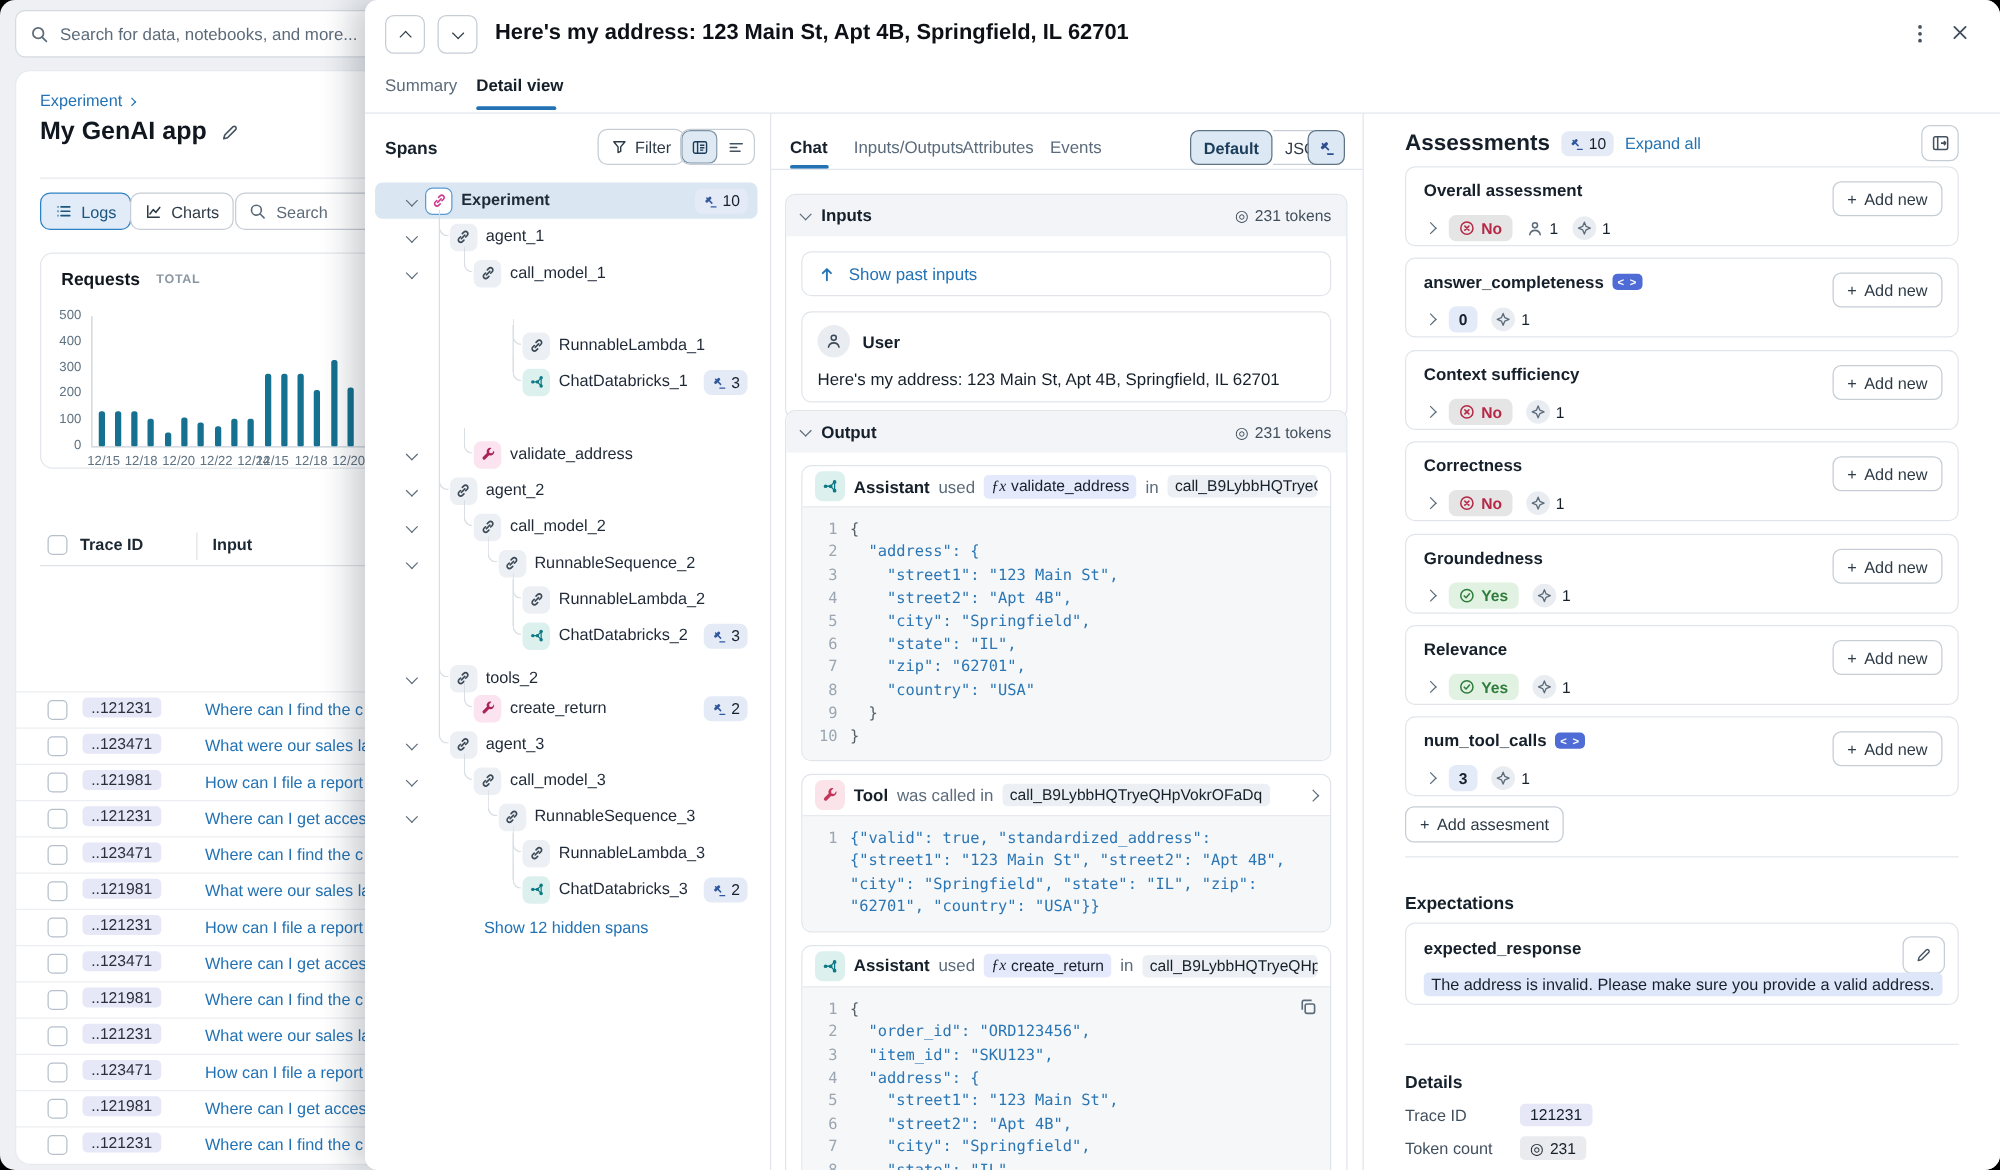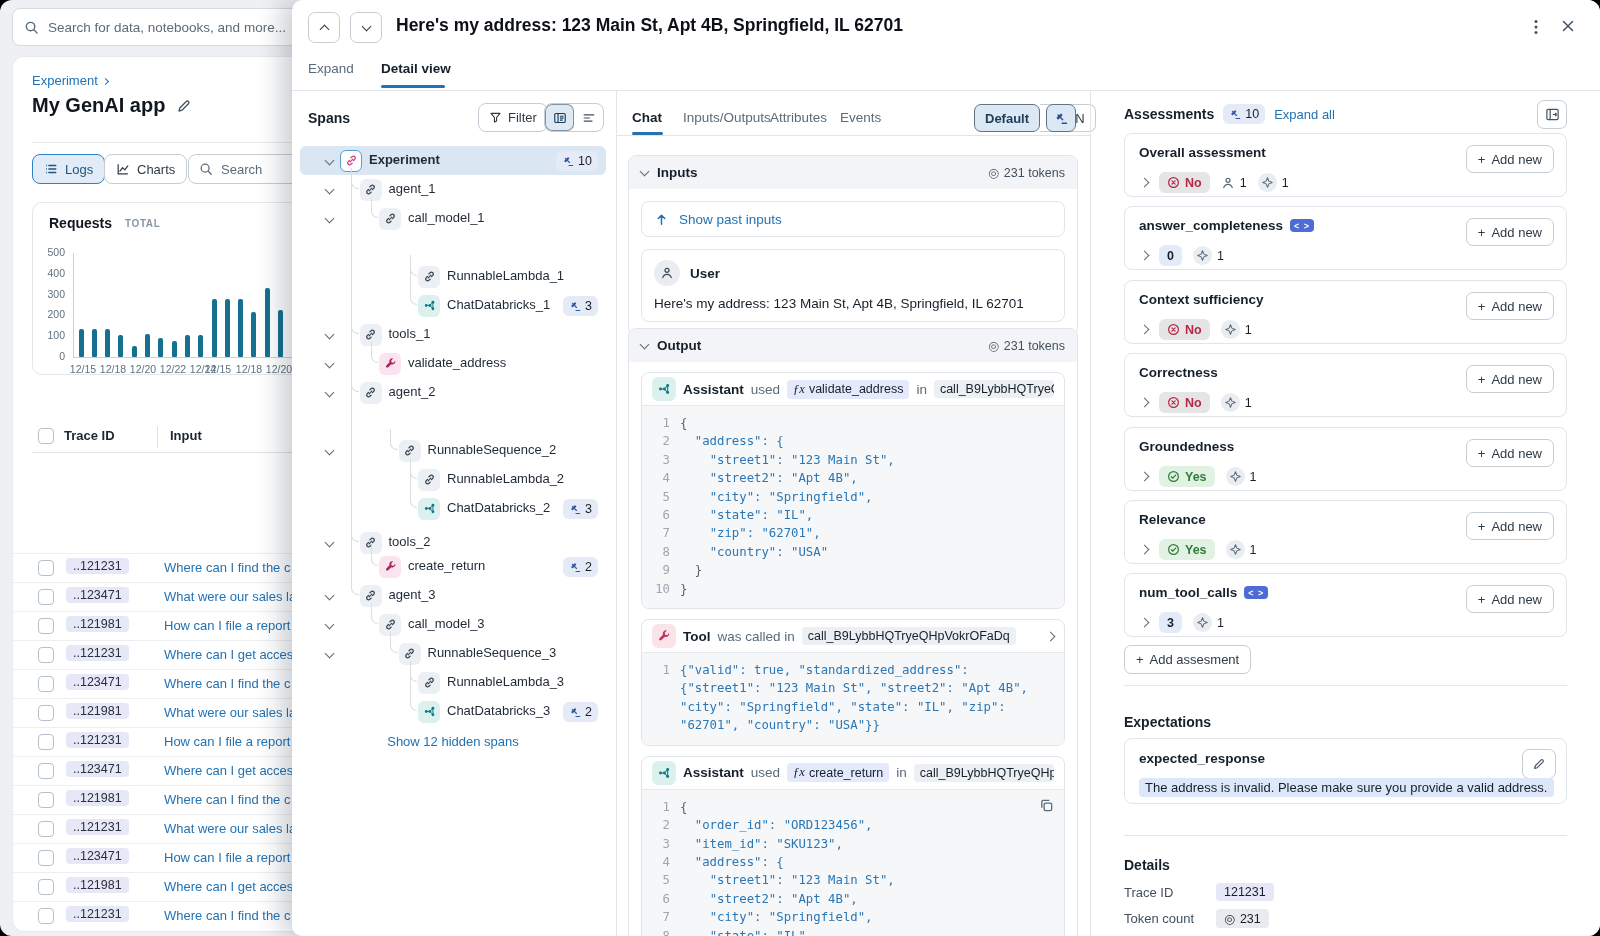--- a/index.html
+++ b/index.html
@@ -79,21 +79,21 @@
   .elbow { position:absolute; top:-7px; width:8px; height:21px; border-left:1px solid #d8dee4;
     border-bottom:1px solid #d8dee4; border-bottom-left-radius:7px; }
   .rail { position:absolute; border-left:1px solid #d8dee4; width:0; }
   .show-hidden { left:8px; top:734px; width:306px; text-align:center; color:#2272b4; font-size:13px; cursor:pointer; }
 
   
   .cdiv-left { left:324px; top:91px; bottom:0; border-left:1px solid #e2e6eb; }
   .ctab-div { left:325px; width:473px; top:135px; border-top:1px solid #e2e6eb; }
   .seg { left:660px; top:104px; height:28px; display:flex; font-size:13px; }
   .seg-on { background:#dce8f4; border:1px solid #5f7486; border-radius:7px; padding:0 10px; display:flex;
-    align-items:center; font-weight:650; color:#1c3d5a; position:relative; z-index:2; cursor:pointer;margin-left:22px; }
+    align-items:center; font-weight:650; color:#1c3d5a; position:relative; z-index:2; cursor:pointer; }
   .seg-off { background:#fff; border:1px solid #c6cdd5; border-left:none; border-radius:0 7px 7px 0;
     padding:0 10px; display:flex; align-items:center; color:#2e3b46; cursor:pointer; }
   .gavel-toggle { left:754px; top:104px; width:30px; height:28px; background:#dce8f4; border:1px solid #5f7486;
     border-radius:7px; display:flex; align-items:center; justify-content:center; color:#2e4f8f; cursor:pointer; }
   .section { position:absolute; left:336px; width:450px; border:1px solid #e1e5ea; border-radius:8px; overflow:hidden; background:#fff; }
   .sec-h { height:33px; background:#f2f4f7; display:flex; align-items:center; gap:9px; padding:0 12px; }
   .sec-h .name { font-size:13.5px; font-weight:700; color:#16202b; }
   .tokens { margin-left:auto; font-size:12.5px; color:#42505e; display:flex; gap:5px; align-items:center; }
   .showpast { margin:12px; border:1px solid #e1e5ea; border-radius:8px; height:36px; display:flex;
     align-items:center; gap:10px; padding:0 12px; color:#2272b4; font-size:13.5px; cursor:pointer; }
@@ -119,21 +119,21 @@
   .cl { display:flex; gap:10px; font-family:"DejaVu Sans Mono",monospace; font-size:12.3px; line-height:18.4px; }
   .ln { width:18px; text-align:right; color:#9aa7b2; flex:none; }
   .ct { color:#2b76b4; white-space:pre-wrap; word-break:break-word; }
   .ct.dim2 { color:#55606b; }
   .copybtn { position:absolute; right:10px; top:8px; color:#5b6b7a; cursor:pointer; }
   .hchev { margin-left:auto; color:#5b6b7a; }
 
   
   .rdiv { left:798px; top:91px; bottom:0; border-left:1px solid #e2e6eb; }
   .assess-h { left:832px; top:104px; display:flex; align-items:center; gap:9px; }
-  .assess-h .ttl { font-size:14px; font-weight:700; }
+  .assess-h .ttl { font-size:18px; font-weight:700; }
   .link { color:#2272b4; font-size:13px; cursor:pointer; }
   .collapse-btn { right:33px; top:100px; width:30px; height:29px; border:1px solid #c6cdd5; border-radius:7px;
     background:#fff; display:flex; align-items:center; justify-content:center; color:#44525f; cursor:pointer; }
   .acard { position:absolute; left:832px; width:443px; height:64px; border:1px solid #e1e5ea; border-radius:8px; background:#fff; }
   .a-name { position:absolute; left:14px; top:11px; font-size:13.5px; font-weight:700; display:flex; gap:7px; align-items:center; }
   .codechip { background:#4f6bd6; color:#fff; font-size:9px; font-weight:700; padding:1.5px 4px; border-radius:4px; letter-spacing:1px; }
   .addnew { position:absolute; right:12px; top:11px; height:28px; padding:0 11px; border:1px solid #c6cdd5;
     border-radius:7px; background:#fff; display:flex; align-items:center; gap:6px; font-size:13px; color:#2e3b46; cursor:pointer; }
   .a-row { position:absolute; left:16px; top:38px; display:flex; align-items:center; gap:11px; }
   .a-chev { color:#5b6b7a; display:flex; }
@@ -345,21 +345,21 @@
             <circle cx="2" cy="8" r="1.5"></circle>
             <circle cx="2" cy="13.5" r="1.5"></circle>
           </svg>
     </div>
     <div class="abs iconbtn" style="right:24px;top:18px;">
       <svg width="16" height="16" viewBox="0 0 16 16" stroke="currentColor" stroke-width="1.5" stroke-linecap="round">
             <path d="M3.5 3.5l9 9M12.5 3.5l-9 9"></path>
           </svg>
     </div>
 
-    <div class="abs tab inactive" style="left:16px;top:61px;">Expand</div>
+    <div class="abs tab inactive" style="left:16px;top:61px;">Summary</div>
     <div class="abs tab active" style="left:89px;top:61px;">Detail view</div>
     <div class="abs tabline" style="left:89px;top:85px;width:64px;"></div>
     <div class="abs header-div"></div>
 
     <div class="abs spans-title">Spans</div>
     <div class="abs filter-btn">
       <svg width="13" height="13" viewBox="0 0 16 16" fill="none" stroke="currentColor" stroke-width="1.4" stroke-linejoin="round">
             <path d="M2.5 3h11l-4.2 5v4.4l-2.6 1.2V8z"></path>
           </svg>
       <span>Filter</span>
@@ -451,32 +451,20 @@
               <svg viewBox="0 0 16 16">
                 <g fill="currentColor" transform="rotate(-45 7 7)">
                   <rect x="3.2" y="4.6" width="7.6" height="2.9" rx="1"></rect>
                   <rect x="6.2" y="2.8" width="1.6" height="9.2" rx="0.8"></rect>
                 </g>
                 <path d="M9.3 14h5" stroke="currentColor" stroke-width="1.5" stroke-linecap="round"></path>
               </svg>
               <span>3</span>
             </span>
           </div>
-          <div class="trow " style="top:174px">
-            <span class="elbow" style="left:51px;width:7.5px"></span>
-            <span class="t-chev chevc chev-d"></span>
-            <span class="t-icon ti-chain" style="left: 59.5px;">
-              <svg viewBox="0 0 16 16" fill="none" stroke="currentColor" stroke-width="1.6" stroke-linecap="round">
-                <path d="M6.3 9.7l3.4-3.4"></path>
-                <path d="M7.2 4.8l1.5-1.5a2.33 2.33 0 0 1 3.3 3.3l-1.5 1.5"></path>
-                <path d="M8.8 11.2l-1.5 1.5a2.33 2.33 0 0 1-3.3-3.3l1.5-1.5"></path>
-              </svg>
-            </span>
-            <span class="t-label " style="left: 88.5px;">tools_1</span>
-          </div>
           <div class="trow " style="top:203px">
             <span class="elbow" style="left:70.5px;width:7.5px"></span>
             <span class="t-chev chevc chev-d"></span>
             <span class="t-icon ti-wrench" style="left: 79px;">
               <svg viewBox="0 0 16 16" fill="currentColor">
                 <path d="M13.8 4.3a3.6 3.6 0 0 1-4.8 4.5l-3.9 3.9a1.55 1.55 0 0 1-2.2-2.2l3.9-3.9a3.6 3.6 0 0 1 4.5-4.8L9 4.1l.3 2.6 2.6.3z"></path>
               </svg>
             </span>
             <span class="t-label " style="left: 108px;">validate_address</span>
           </div>
@@ -484,20 +472,32 @@
             <span class="elbow" style="left:51px;width:7.5px"></span>
             <span class="t-chev chevc chev-d"></span>
             <span class="t-icon ti-chain" style="left: 59.5px;">
               <svg viewBox="0 0 16 16" fill="none" stroke="currentColor" stroke-width="1.6" stroke-linecap="round">
                 <path d="M6.3 9.7l3.4-3.4"></path>
                 <path d="M7.2 4.8l1.5-1.5a2.33 2.33 0 0 1 3.3 3.3l-1.5 1.5"></path>
                 <path d="M8.8 11.2l-1.5 1.5a2.33 2.33 0 0 1-3.3-3.3l1.5-1.5"></path>
               </svg>
             </span>
             <span class="t-label " style="left: 88.5px;">agent_2</span>
+          </div>
+          <div class="trow " style="top:261px">
+            <span class="elbow" style="left:70.5px;width:7.5px"></span>
+            <span class="t-chev chevc chev-d"></span>
+            <span class="t-icon ti-chain" style="left: 79px;">
+              <svg viewBox="0 0 16 16" fill="none" stroke="currentColor" stroke-width="1.6" stroke-linecap="round">
+                <path d="M6.3 9.7l3.4-3.4"></path>
+                <path d="M7.2 4.8l1.5-1.5a2.33 2.33 0 0 1 3.3 3.3l-1.5 1.5"></path>
+                <path d="M8.8 11.2l-1.5 1.5a2.33 2.33 0 0 1-3.3-3.3l1.5-1.5"></path>
+              </svg>
+            </span>
+            <span class="t-label " style="left: 108px;">call_model_2</span>
           </div>
           <div class="trow " style="top:290px">
             <span class="elbow" style="left:90px;width:7.5px"></span>
             <span class="t-chev chevc chev-d"></span>
             <span class="t-icon ti-chain" style="left: 98.5px;">
               <svg viewBox="0 0 16 16" fill="none" stroke="currentColor" stroke-width="1.6" stroke-linecap="round">
                 <path d="M6.3 9.7l3.4-3.4"></path>
                 <path d="M7.2 4.8l1.5-1.5a2.33 2.33 0 0 1 3.3 3.3l-1.5 1.5"></path>
                 <path d="M8.8 11.2l-1.5 1.5a2.33 2.33 0 0 1-3.3-3.3l1.5-1.5"></path>
               </svg>

